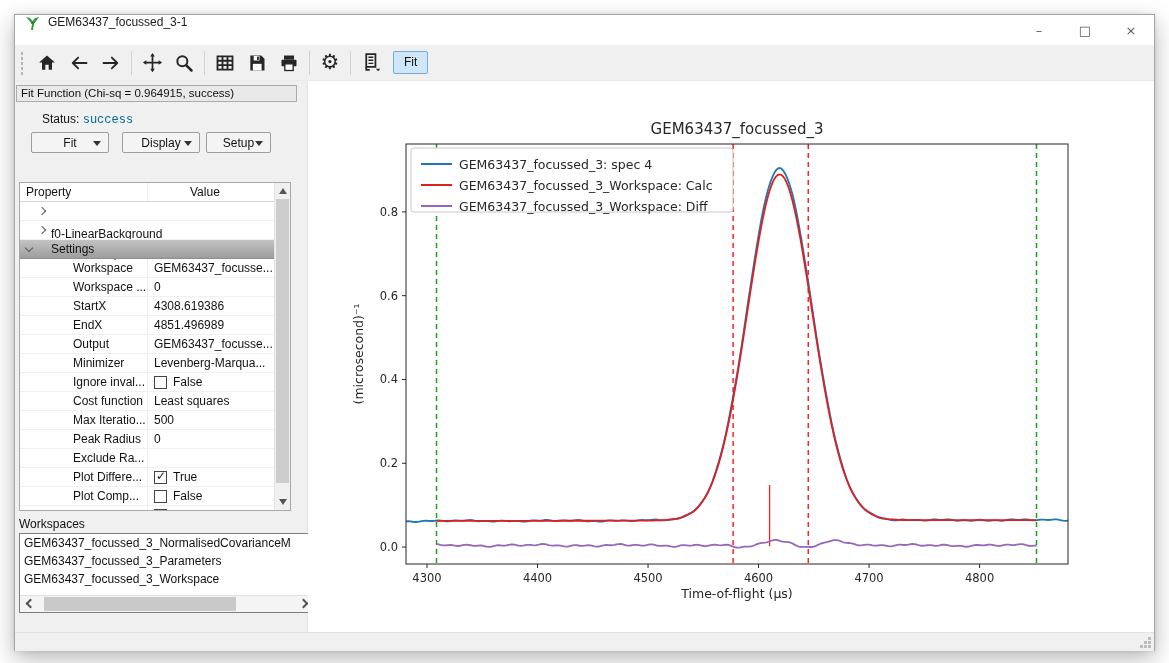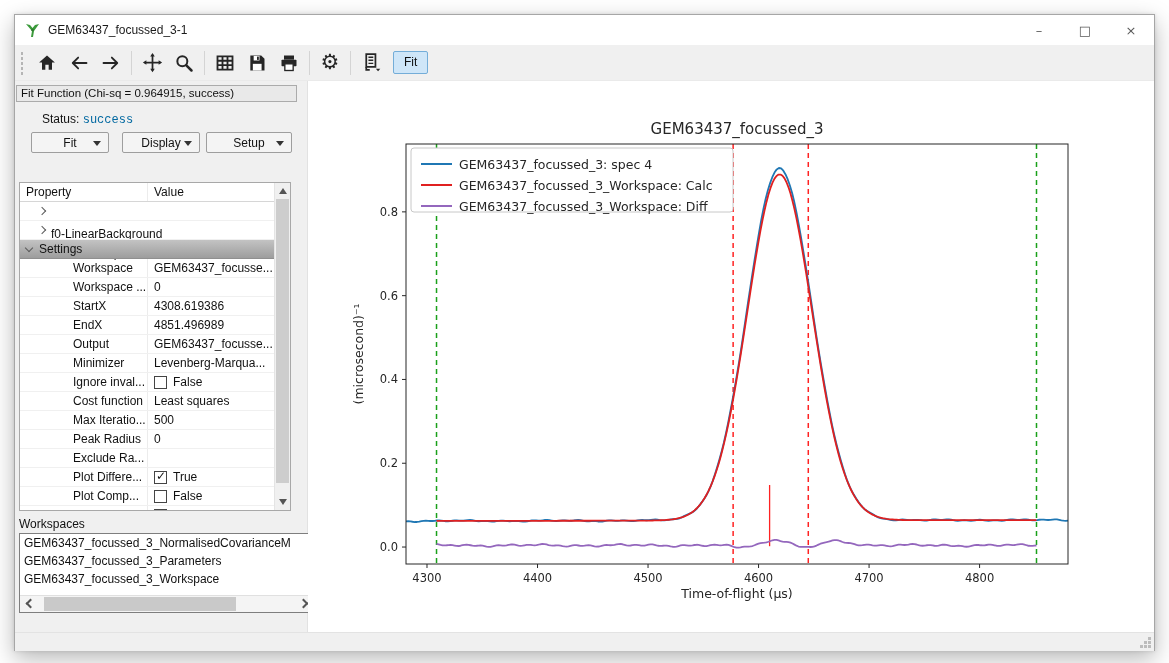--- a/index.html
+++ b/index.html
@@ -1,20 +1,20 @@
 <!DOCTYPE html>
 <html><head>
 <meta charset="utf-8">
 <style>
   * { margin:0; padding:0; box-sizing:border-box; }
   html,body { width:1169px; height:663px; background:#ffffff; font-family:"Liberation Sans",sans-serif; overflow:hidden; }
   .window { position:absolute; left:14px; top:14px; width:1141px; height:637px; background:#f0f0f0;
             border:1px solid #a6a6a6; box-shadow:0 8px 22px rgba(0,0,0,.28), 0 0 4px rgba(0,0,0,.12); }
   
-  .titlebar { height:30px; background:#ffffff; display:flex; align-items:center; position:relative; }
+  .titlebar { height:30px; background:#ffffff; display:flex; position:relative; }
   .titlebar .appicon { width:17px; height:17px; margin-left:9px; }
   .titlebar .title { margin-left:7px; font-size:12px; color:#1a1a1a; }
   .wincontrols { position:absolute; right:0; top:0; height:100%; display:flex; }
   .wbtn { width:46px; height:100%; display:flex; align-items:center; justify-content:center;
           color:#5a5a5a; font-size:13px; font-family:"DejaVu Sans",sans-serif; cursor:default; }
   
   .toolbar { height:36px; background:#f0f0f0; display:flex; align-items:center; padding-left:5px; border-bottom:1px solid #eaeaea; }
   .grip { width:5px; height:24px; margin-right:6px;
           background-image:radial-gradient(#b5b5b5 1px, transparent 1.2px); background-size:4px 5px; }
   .tbtn { width:32px; height:30px; display:flex; align-items:center; justify-content:center; border-radius:3px; }
@@ -33,23 +33,23 @@
   .pbtn { position:absolute; top:51px; height:21px; background:#f4f4f4; border:1px solid #9e9e9e; border-radius:2px;
           font-size:12px; color:#111; display:flex; align-items:center; justify-content:center; }
   .pbtn .caret { position:absolute; right:7px; top:8px; width:0; height:0;
                  border-left:4px solid transparent; border-right:4px solid transparent; border-top:5px solid #333; }
   
   .propgrid { position:absolute; left:4px; top:101px; width:272px; height:329px; background:#ffffff;
               border:1px solid #a8a8a8; overflow:hidden; font-size:12px; color:#111; }
   .prow { height:19px; display:flex; align-items:center; border-bottom:1px solid #f0f0f0; position:relative; }
   .prow .name { width:128px; padding-left:53px; white-space:nowrap; overflow:hidden; border-right:1px solid #ececec; height:100%; display:flex; align-items:center; }
   .prow .val  { padding-left:6px; white-space:nowrap; overflow:hidden; flex:1; height:100%; display:flex; align-items:center; }
-  .prow.header { border-bottom:1px solid #d6d6d6; }
+  .prow.header { border-bottom:1px solid #d6d6d6;gap:36px; }
   .prow.header .name { padding-left:6px; border-right:1px solid #ececec; }
-  .prow.section { background:linear-gradient(#c3c3c3,#9d9d9d); border-bottom:1px solid #8f8f8f; }
+  .prow.section { background:linear-gradient(#c3c3c3,#9d9d9d); border-bottom:1px solid #8f8f8f;padding-left:12px; }
   .prow.section .lbl { padding-left:19px; }
   .prow.group .lbl { padding-left:31px;margin-top:46px; }
   .chev { position:absolute; width:6px; height:6px; border-right:1.4px solid #5a5a5a; border-bottom:1.4px solid #5a5a5a; }
   .chev.right { transform:rotate(-45deg); left:19px; top:6px; }
   .chev.down  { transform:rotate(45deg);  left:6px;  top:5px; }
   .cbox { width:13px; height:13px; border:1px solid #444; background:#fff; margin-right:6px; position:relative; flex:none; }
   .cbox .mark { position:absolute; left:1px; top:-3px; font-size:12px; color:#111; font-family:"DejaVu Sans",sans-serif; }
   
   .vscroll { position:absolute; right:0; top:0; width:16px; height:100%; background:#f0f0f0; border-left:1px solid #e4e4e4; }
   .sarrow { position:absolute; left:4px; width:0; height:0; border-left:4px solid transparent; border-right:4px solid transparent; }
@@ -166,21 +166,21 @@
         <span class="ok">success</span>
       </div>
       <div class="pbtn" style="left:16px; width:78px;">
         <span>Fit</span>
         <span class="caret"></span>
       </div>
       <div class="pbtn" style="left:107px; width:78px;">
         <span>Display</span>
         <span class="caret"></span>
       </div>
-      <div class="pbtn" style="left:191px; width:86px;">
+      <div class="pbtn" style="left:191px; width:65px;">
         <span>Setup</span>
         <span class="caret"></span>
       </div>
 
       <div class="propgrid">
         <div class="prow header">
           <div class="name">Property</div>
           <div class="val">Value</div>
         </div>
         <div id="prop-rows">

